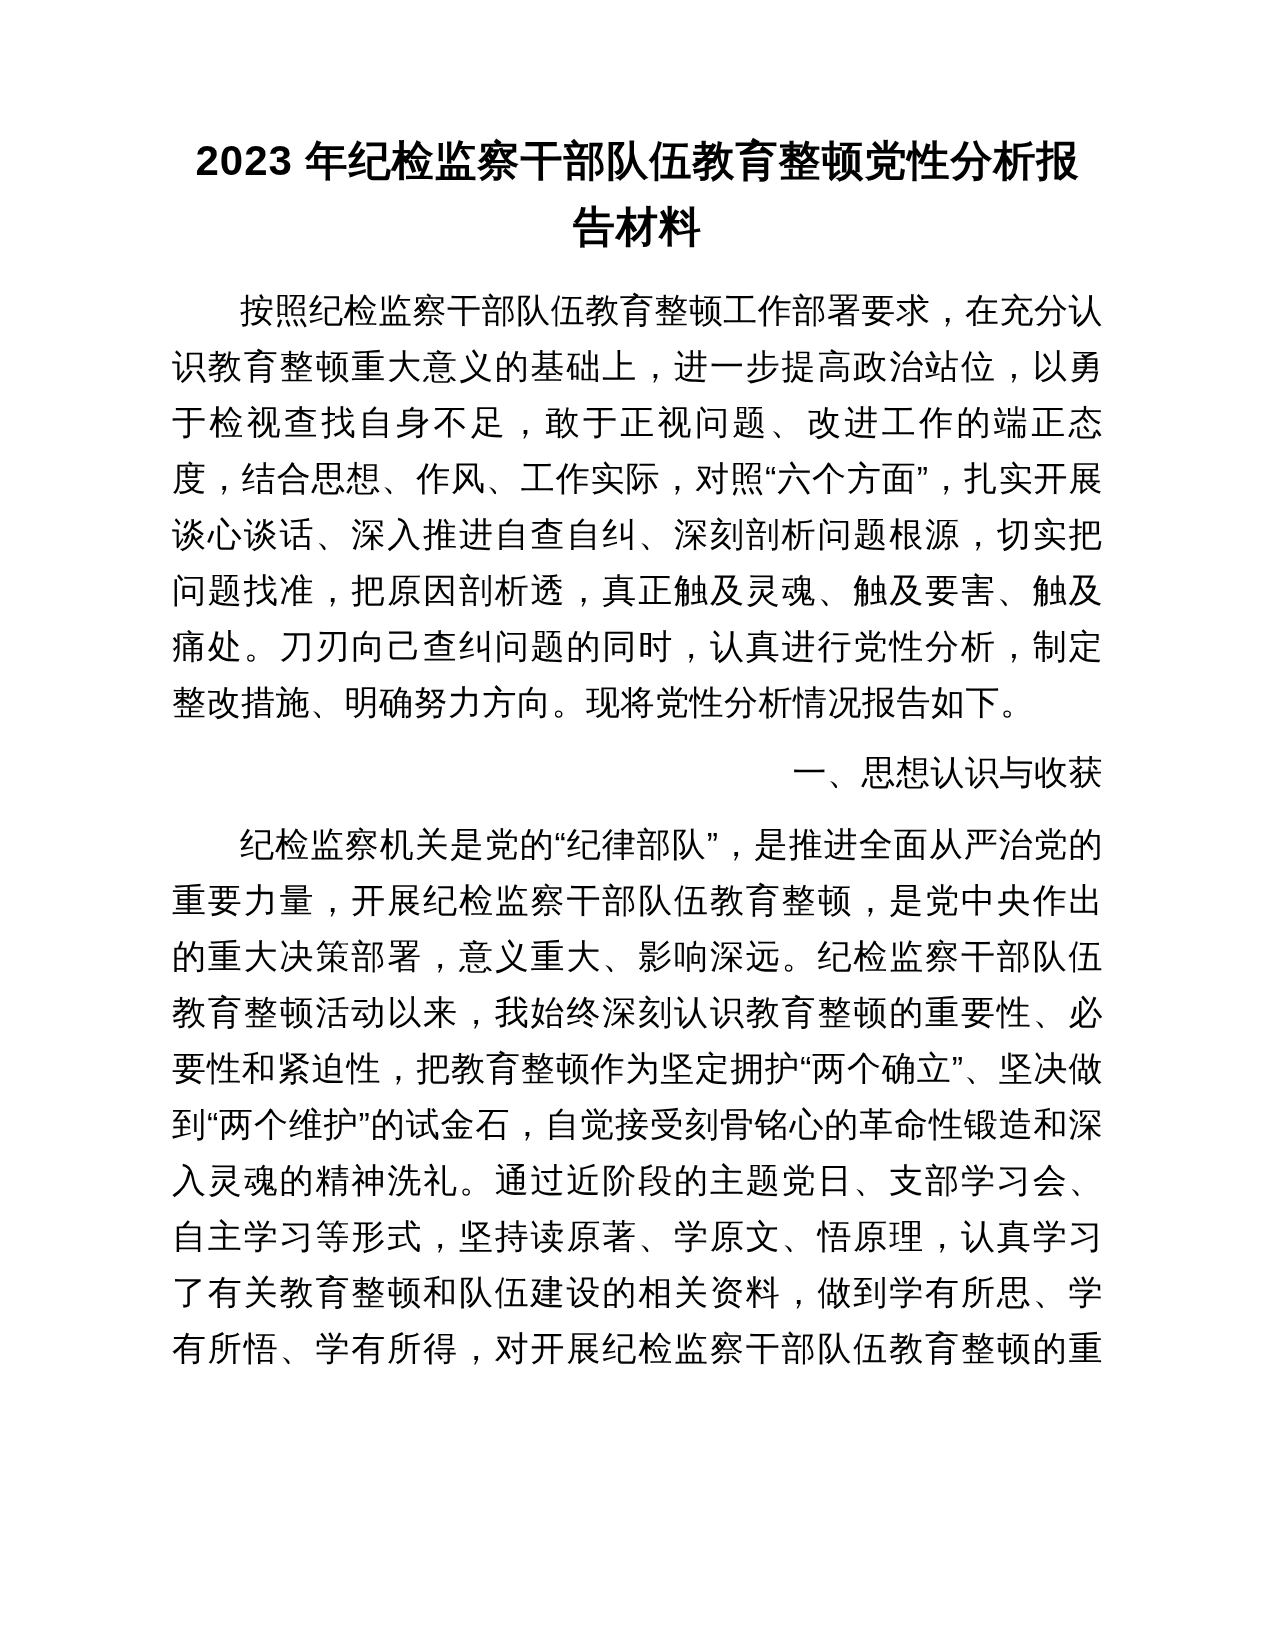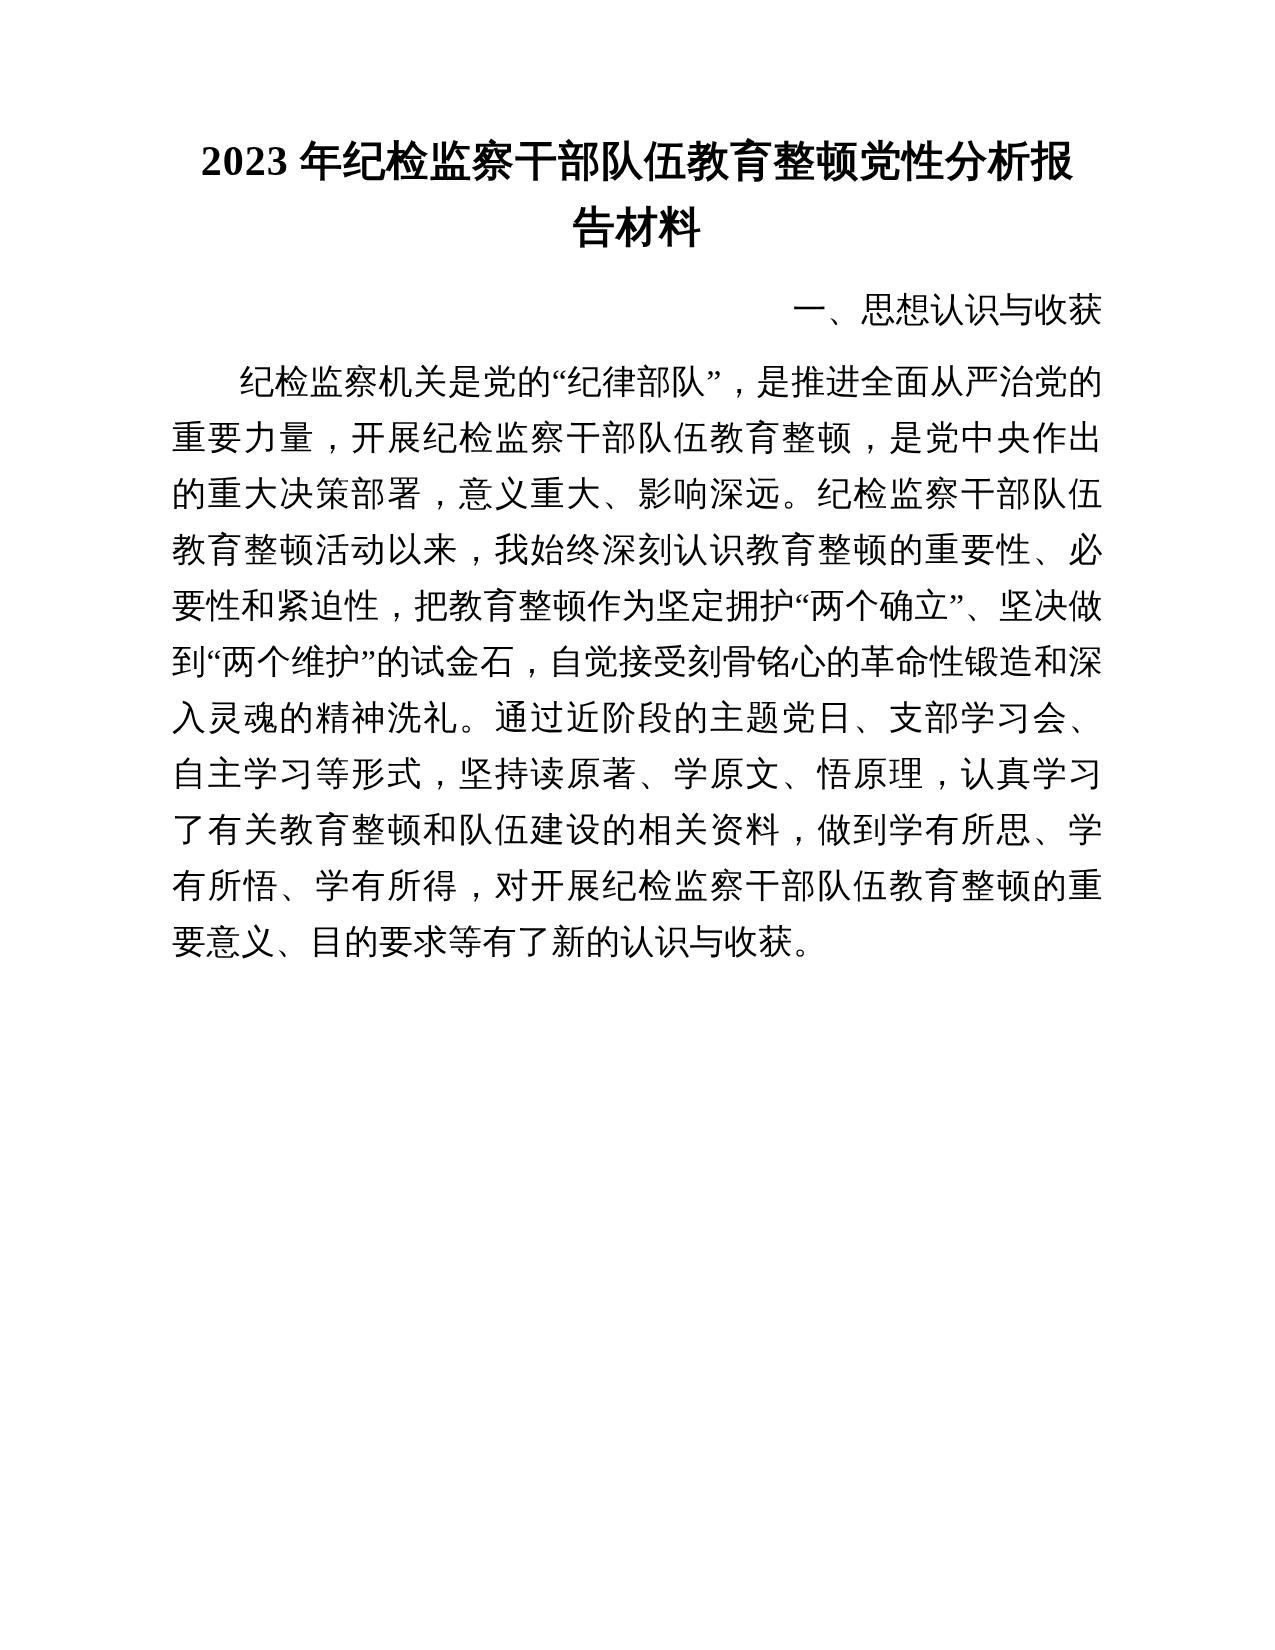--- a/index.html
+++ b/index.html
@@ -8,21 +8,21 @@
     padding: 0;
     background: #ffffff;
   }
   .page {
     position: relative;
     width: 1275px;
     height: 1372px;
     margin: 0 auto;
     background: #ffffff;
     padding: 128px 172px 60px 172px;
-    font-family: Liberation Serif, serif;
+    font-family: Liberation Sans, sans-serif;
     color: #000000;
     overflow: hidden;
   }
   .doc-title {
     font-size: 42px;
     font-weight: 700;
     line-height: 66px;
     text-align: center;
     margin: 0 10px 22px 10px;
     letter-spacing: 1px;
@@ -46,17 +46,18 @@
     letter-spacing: 0.5px;
     text-align: right;
   }
 </style>
 </head>
 <body>
 
 <div class="page">
   <h1 class="doc-title">2023 年纪检监察干部队伍教育整顿党性分析报告材料</h1>
 
+  <p class="body-par">按照纪检监察干部队伍教育整顿工作部署要求，在充分认识教育整顿重大意义的基础上，进一步提高政治站位，以勇于检视查找自身不足，敢于正视问题、改进工作的端正态度，结合思想、作风、工作实际，对照“六个方面”，扎实开展谈心谈话、深入推进自查自纠、深刻剖析问题根源，切实把问题找准，把原因剖析透，真正触及灵魂、触及要害、触及痛处。刀刃向己查纠问题的同时，认真进行党性分析，制定整改措施、明确努力方向。现将党性分析情况报告如下。</p>
 
   <h2 class="section-heading">一、思想认识与收获</h2>
 
   <p class="body-par">纪检监察机关是党的“纪律部队”，是推进全面从严治党的重要力量，开展纪检监察干部队伍教育整顿，是党中央作出的重大决策部署，意义重大、影响深远。纪检监察干部队伍教育整顿活动以来，我始终深刻认识教育整顿的重要性、必要性和紧迫性，把教育整顿作为坚定拥护“两个确立”、坚决做到“两个维护”的试金石，自觉接受刻骨铭心的革命性锻造和深入灵魂的精神洗礼。通过近阶段的主题党日、支部学习会、自主学习等形式，坚持读原著、学原文、悟原理，认真学习了有关教育整顿和队伍建设的相关资料，做到学有所思、学有所悟、学有所得，对开展纪检监察干部队伍教育整顿的重要意义、目的要求等有了新的认识与收获。</p>
 </div>
 
 </body></html>

